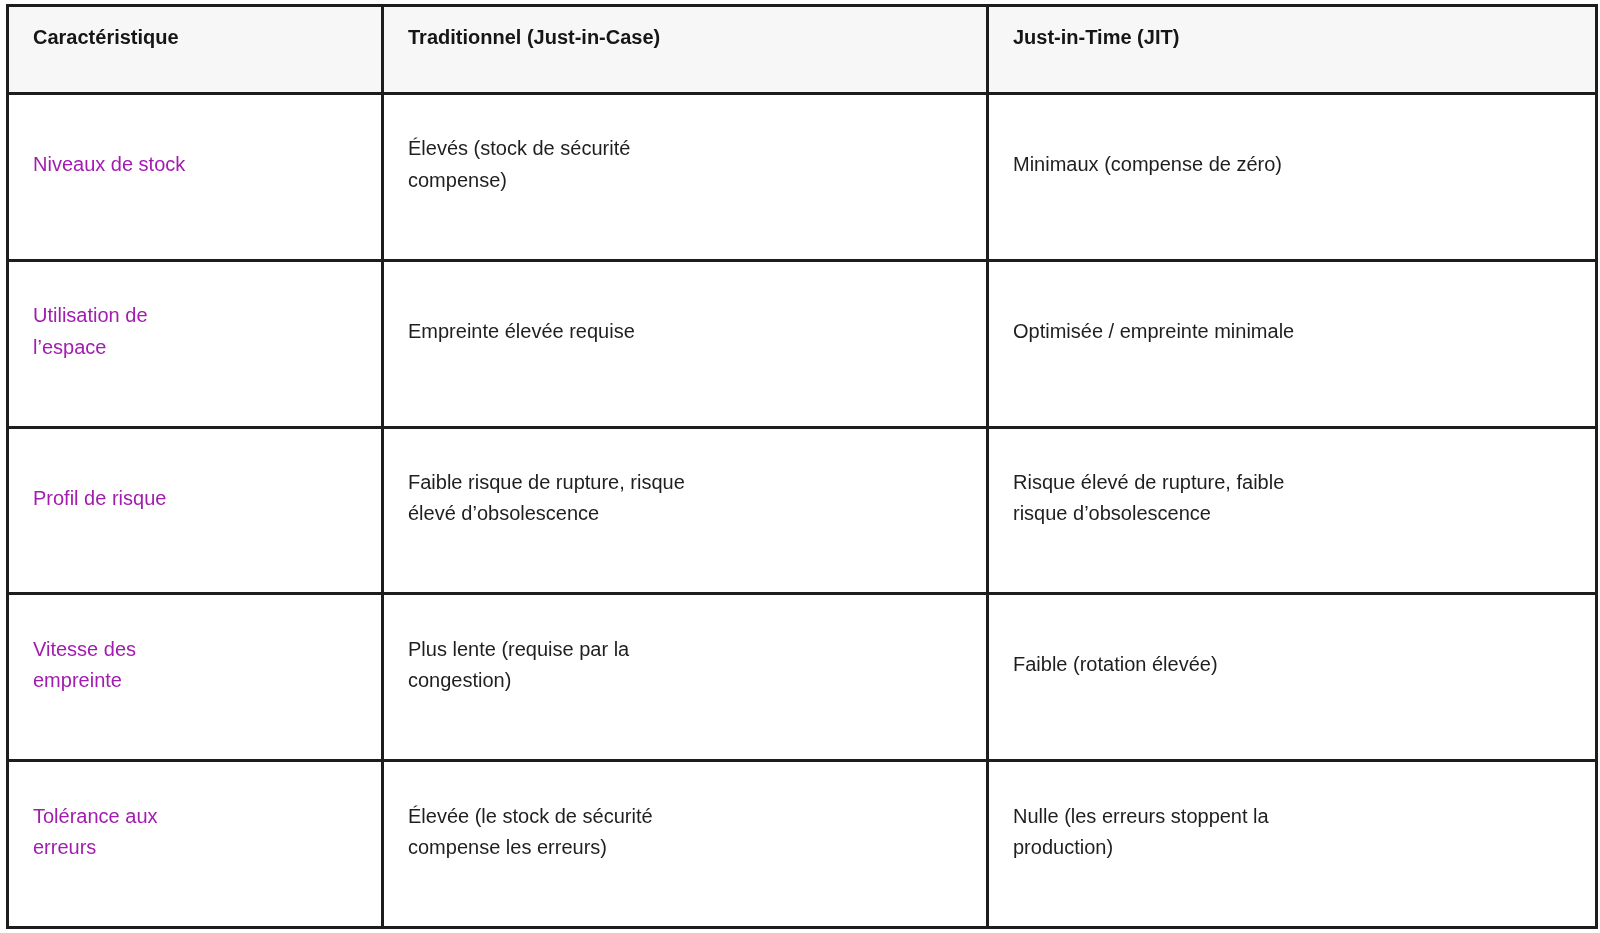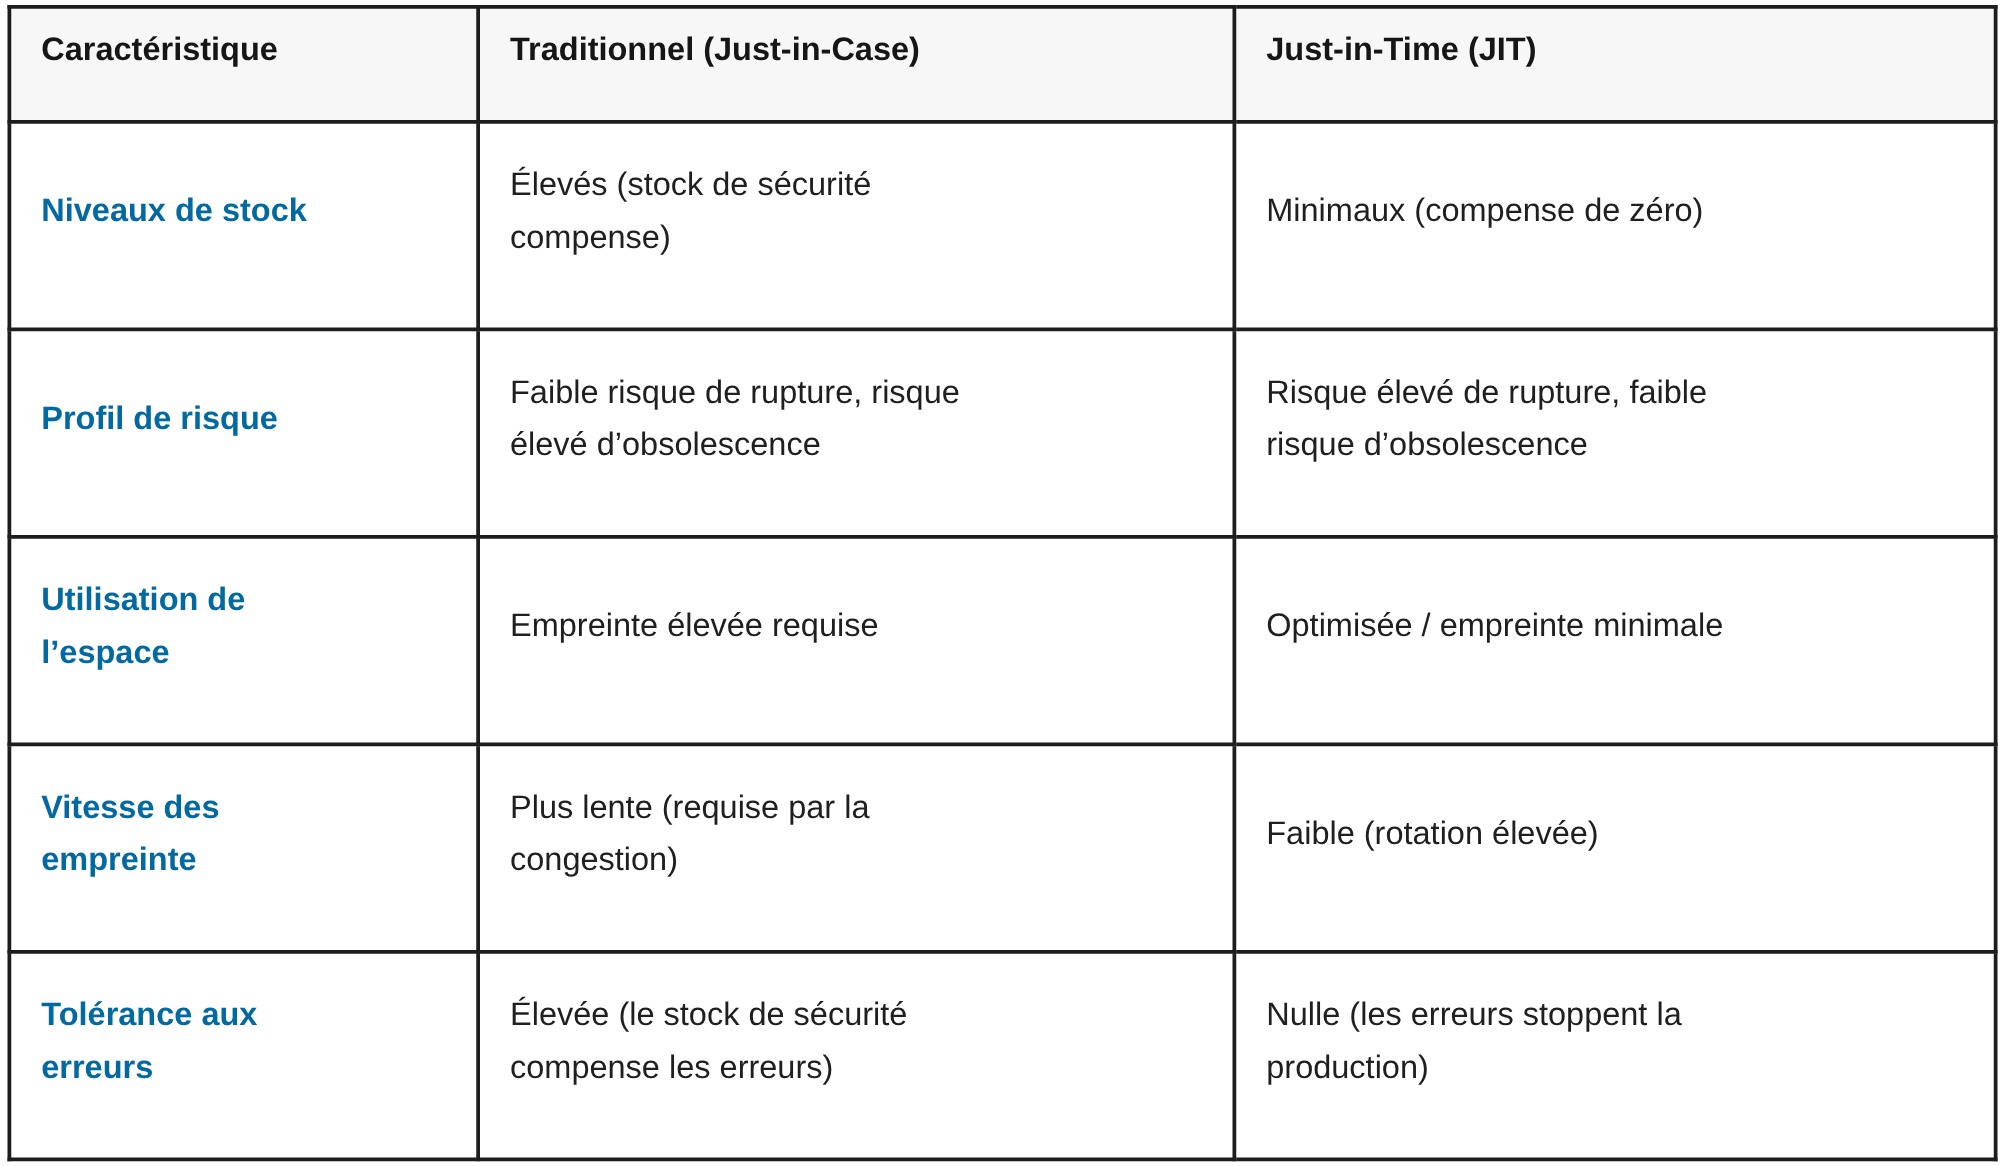--- a/index.html
+++ b/index.html
@@ -20,35 +20,35 @@
     height: 925px;
     border-collapse: collapse;
     table-layout: fixed;
   }
   .comparison th,
   .comparison td {
     border: 3px solid #1d1d1d;
     box-sizing: border-box;
     vertical-align: middle;
     padding: 12px 24px 36px 24px;
-    font-size: 26px;
+    font-size: 20px;
     line-height: 1.58;
     color: #1f1f1f;
     text-align: left;
     white-space: pre-line;
     overflow: hidden;
   }
   .comparison th {
     background: #f7f7f7;
     font-weight: 700;
     color: #161616;
   }
   .comparison td.feature {
-    font-weight: 700;
-    color: #0369a1;
+    font-weight: 400;
+    color: #a21caf;
   }
   col.c-feature { width: 375px; }
   col.c-trad    { width: 605px; }
   col.c-jit     { width: 609px; }
   tr.r-header { height: 88px; }
   tr.r-data   { height: 139px; }
 </style>
 </head>
 <body>
 
@@ -67,31 +67,31 @@
       </tr>
     </thead>
     <tbody>
       <tr class="r-data">
         <td class="feature">Niveaux de stock</td>
         <td>Élevés (stock de sécurité
 compense)</td>
         <td>Minimaux (compense de zéro)</td>
       </tr>
       <tr class="r-data">
+        <td class="feature">Utilisation de
+l’espace</td>
+        <td>Empreinte élevée requise</td>
+        <td>Optimisée / empreinte minimale</td>
+      </tr>
+      <tr class="r-data">
         <td class="feature">Profil de risque</td>
         <td>Faible risque de rupture, risque
 élevé d’obsolescence</td>
         <td>Risque élevé de rupture, faible
 risque d’obsolescence</td>
-      </tr>
-      <tr class="r-data">
-        <td class="feature">Utilisation de
-l’espace</td>
-        <td>Empreinte élevée requise</td>
-        <td>Optimisée / empreinte minimale</td>
       </tr>
       <tr class="r-data">
         <td class="feature">Vitesse des
 empreinte</td>
         <td>Plus lente (requise par la
 congestion)</td>
         <td>Faible (rotation élevée)</td>
       </tr>
       <tr class="r-data">
         <td class="feature">Tolérance aux

